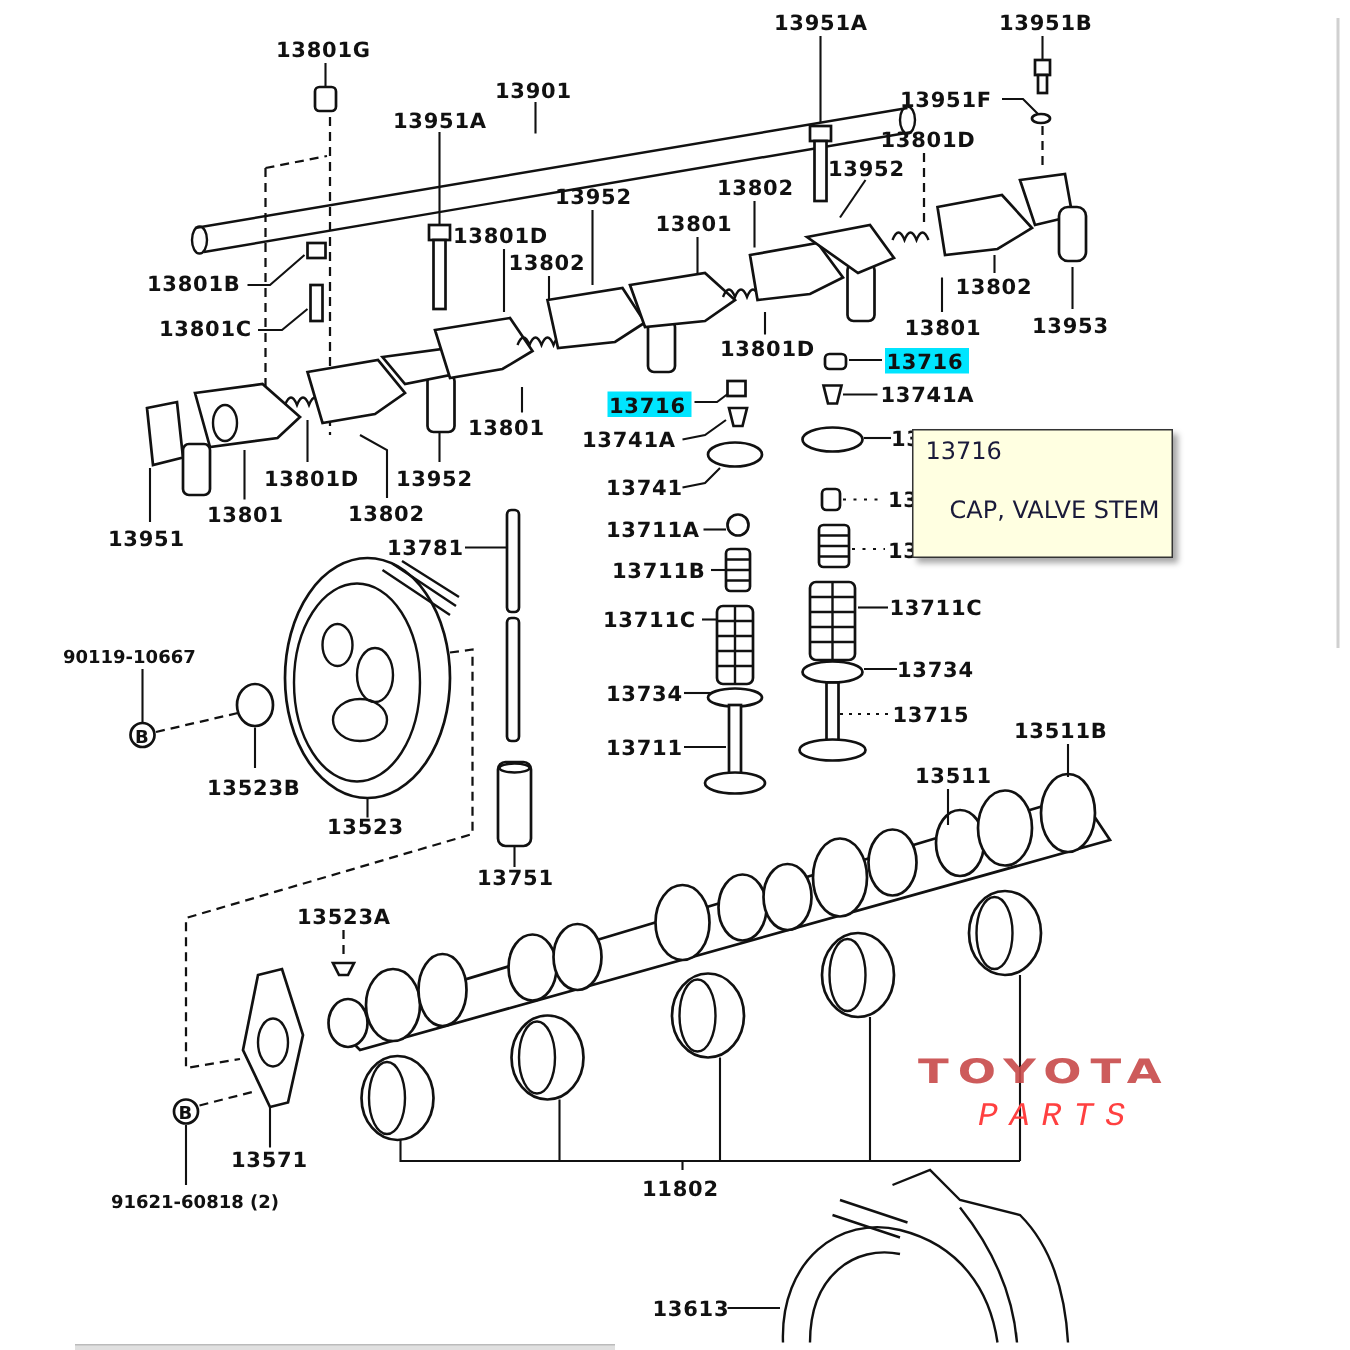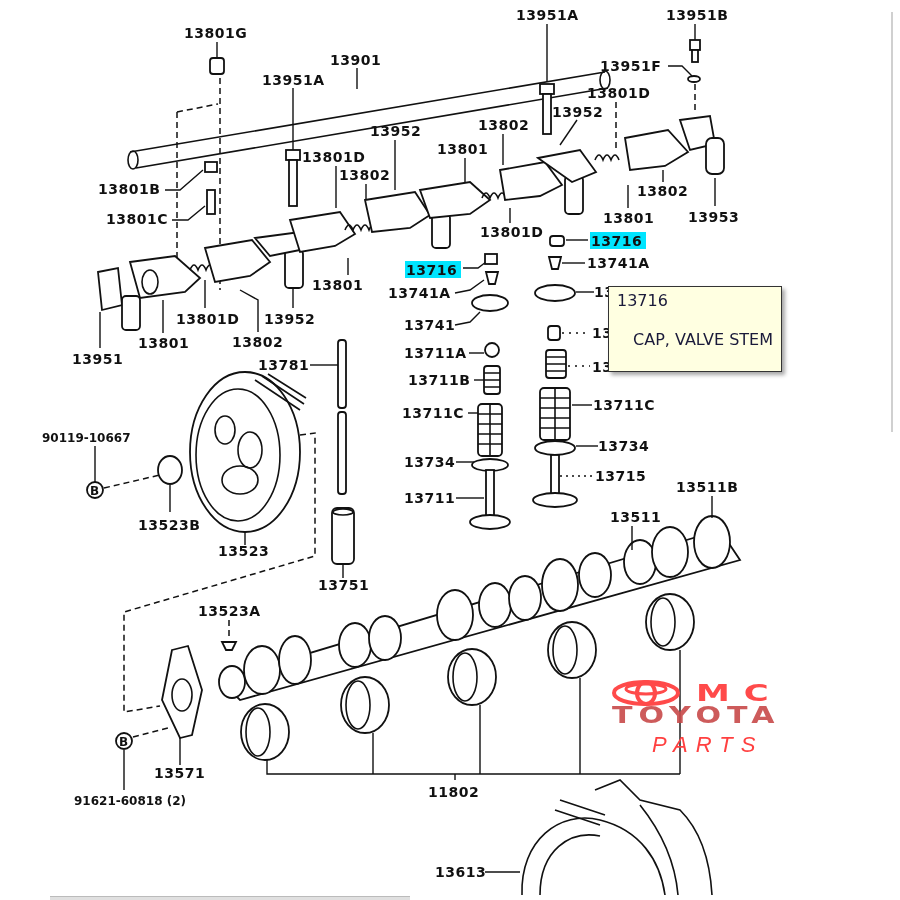--- a/index.html
+++ b/index.html
@@ -17,21 +17,21 @@
   .frame-bottom { position: absolute; left: 50px; top: 896px; width: 360px; height: 4px; background: #e0e0e0; border-top: 1px solid #bbb; }
   .tooltip { position: absolute; left: 608px; top: 286px; width: 174px; height: 86px;
              background: #ffffe1; border: 1px solid #333; box-shadow: 3px 3px 4px rgba(0,0,0,0.35);
              font-family: "DejaVu Sans", sans-serif; font-size: 16px; color: #1a1a3a; box-sizing: border-box; padding: 4px 8px; }
   .tooltip .tt-code { display: block; }
   .tooltip .tt-name { display: block; margin-top: 20px; text-align: right; }
   .logo { position: absolute; left: 612px; top: 680px; width: 250px; height: 80px; }
   .logo .row1 { position: absolute; left: 0; top: 0; height: 26px; display: flex; align-items: center; }
   .logo .mc { font-family: "DejaVu Sans", sans-serif; font-weight: bold; font-size: 34px; color: #ff4a4a; letter-spacing: 14px; margin-left: 16px; transform: scaleY(0.7); }
   .logo .toyota { position: absolute; left: 0; top: 22px; font-family: "DejaVu Sans", sans-serif; font-weight: bold; font-size: 30px; color: #c84a4a; letter-spacing: 6px; transform: scaleY(0.75); transform-origin: left top; opacity: 0.9; }
-  .logo .parts { position: absolute; left: 40px; top: 52px; font-family: Liberation Sans, sans-serif; font-style: italic; font-size: 22px; color: #ff4040; letter-spacing: 8px; }
+  .logo .parts { position: absolute; left: 40px; top: 52px; font-family: Liberation Mono, monospace; font-style: italic; font-size: 22px; color: #ff4040; letter-spacing: 8px; }
 </style>
 </head>
 <body>
 
 <svg id="diagram" viewBox="0 0 900 900" xmlns="http://www.w3.org/2000/svg">
 
   <g>
     <path class="partn" d="M130 152 L605 72 M136 168 L608 88"></path>
     <ellipse class="partn" cx="133" cy="160" rx="5" ry="9"></ellipse>
     <ellipse class="partn" cx="605" cy="80" rx="5" ry="9"></ellipse>
@@ -342,23 +342,15 @@
 
 <div class="frame-right"></div>
 <div class="frame-bottom"></div>
 
 <div class="tooltip">
   <span class="tt-code">13716</span>
   <span class="tt-name">CAP, VALVE STEM</span>
 </div>
 
 <div class="logo">
-  <div class="row1">
-    <svg width="68" height="26" viewBox="0 0 68 26">
-      <ellipse cx="34" cy="13" rx="32" ry="11" fill="none" stroke="#ff4a4a" stroke-width="4"></ellipse>
-      <ellipse cx="34" cy="13" rx="9" ry="11" fill="none" stroke="#ff4a4a" stroke-width="4"></ellipse>
-      <ellipse cx="34" cy="9" rx="20" ry="5" fill="none" stroke="#ff4a4a" stroke-width="3"></ellipse>
-    </svg>
-    <span class="mc">MC</span>
-  </div>
   <div class="toyota">TOYOTA</div>
   <div class="parts">PARTS</div>
 </div>
 
 </body></html>

